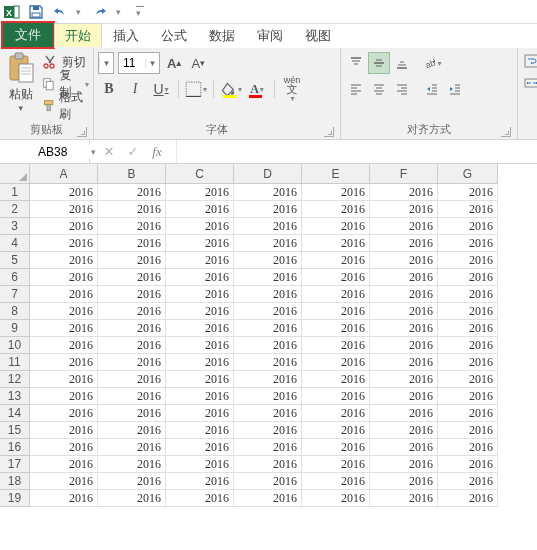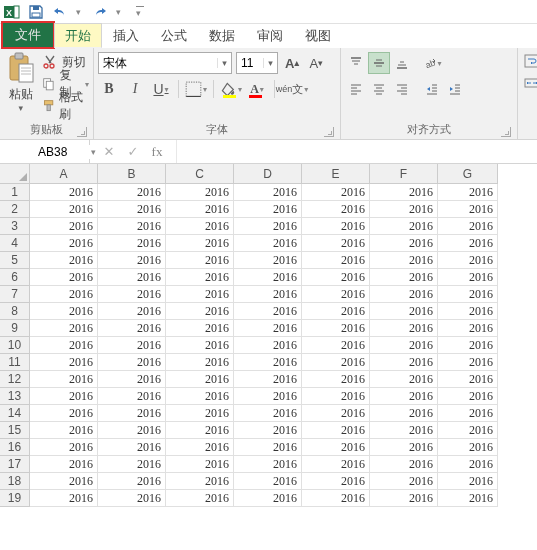--- a/index.html
+++ b/index.html
@@ -68,21 +68,21 @@
   .right-group { display: flex; flex-direction: column; gap: 2px; padding: 4px 2px 0 6px; }
   .rg-item { display: flex; align-items: center; gap: 4px; font-size: 12px; cursor: pointer; height: 20px; }
 
   
   .fbar { display: flex; align-items: center; height: 24px; border-bottom: 1px solid #d4d4d4; background: #fff; }
   .namebox { width: 90px; border-right: 1px solid #d4d4d4; height: 100%; display: flex; align-items: center; }
   .namebox input { border: none; outline: none; width: 70px; padding: 0 17px; font-size: 12px; margin-left: 21px; }
   .namebox .dd { width: 16px; text-align: center; color: #888; font-size: 9px; cursor: pointer; }
   .fx-btns { display: flex; align-items: center; gap: 2px; padding: 0 8px; }
   .fx-btn { width: 22px; height: 20px; display: flex; align-items: center; justify-content: center; color: #b0b0b0; font-size: 13px; cursor: pointer; }
-  .fx-btn.fx { color: #888; font-family: serif; }
+  .fx-btn.fx { font-style: italic; color: #888; font-family: serif; }
   .formula-input { flex: 1; border: none; outline: none; padding: 0 6px; font-size: 12px; border-left: 1px solid #e8e8e8; height: 100%; }
 
   
   .grid { display: flex; }
   .corner { width: 30px; height: 20px; background: #f0f0f0; border-right: 1px solid #ccc; border-bottom: 1px solid #ccc; position: relative; }
   .corner::after { content:''; position:absolute; right:2px; bottom:2px; width:0; height:0; border-style:solid; border-width:0 0 8px 8px; border-color: transparent transparent #b0b0b0 transparent; }
   .col-headers { display: flex; }
   .col-h { width: 68px; height: 20px; background: #f0f0f0; border-right: 1px solid #ccc; border-bottom: 1px solid #ccc; text-align: center; line-height: 20px; font-size: 12px; color: #555; cursor: pointer; }
   .col-h:last-child { width: 60px; }
   .rows { display: flex; flex-direction: column; }
@@ -185,21 +185,20 @@
     <div class="group-label">
       <span>剪贴板</span>
       <span class="dialog-launcher"></span>
     </div>
   </div>
 
   <div class="group">
     <div class="group-body font-body">
       <div class="font-row">
         <div class="combo font-name">
-          <input value="宋体" style="">
           <span class="dd">▾</span>
         </div>
         <div class="combo font-size">
           <input value="11" style="">
           <span class="dd">▾</span>
         </div>
         <div class="step-btn inc">
             <span>A</span>
             <sup>▴</sup>
           </div>
@@ -231,21 +230,21 @@
             </svg>
             <span class="color-bar fill-bar"></span>
             <span class="mini-dd">▾</span>
           </div>
         <div class="btn">
             <span style="font-weight:bold;font-family:serif;">A</span>
             <span class="color-bar font-bar"></span>
             <span class="mini-dd">▾</span>
           </div>
         <div class="sep"></div>
-        <div class="btn" style="font-size:9px;line-height:9px;flex-direction:row;">
+        <div class="btn" style="font-size:9px;line-height:9px;flex-direction:column;">
             <span>wén</span>
             <span style="font-size:11px;">文</span>
             <span class="mini-dd">▾</span>
           </div>
       </div>
     </div>
     <div class="group-label">
       <span>字体</span>
       <span class="dialog-launcher"></span>
     </div>

